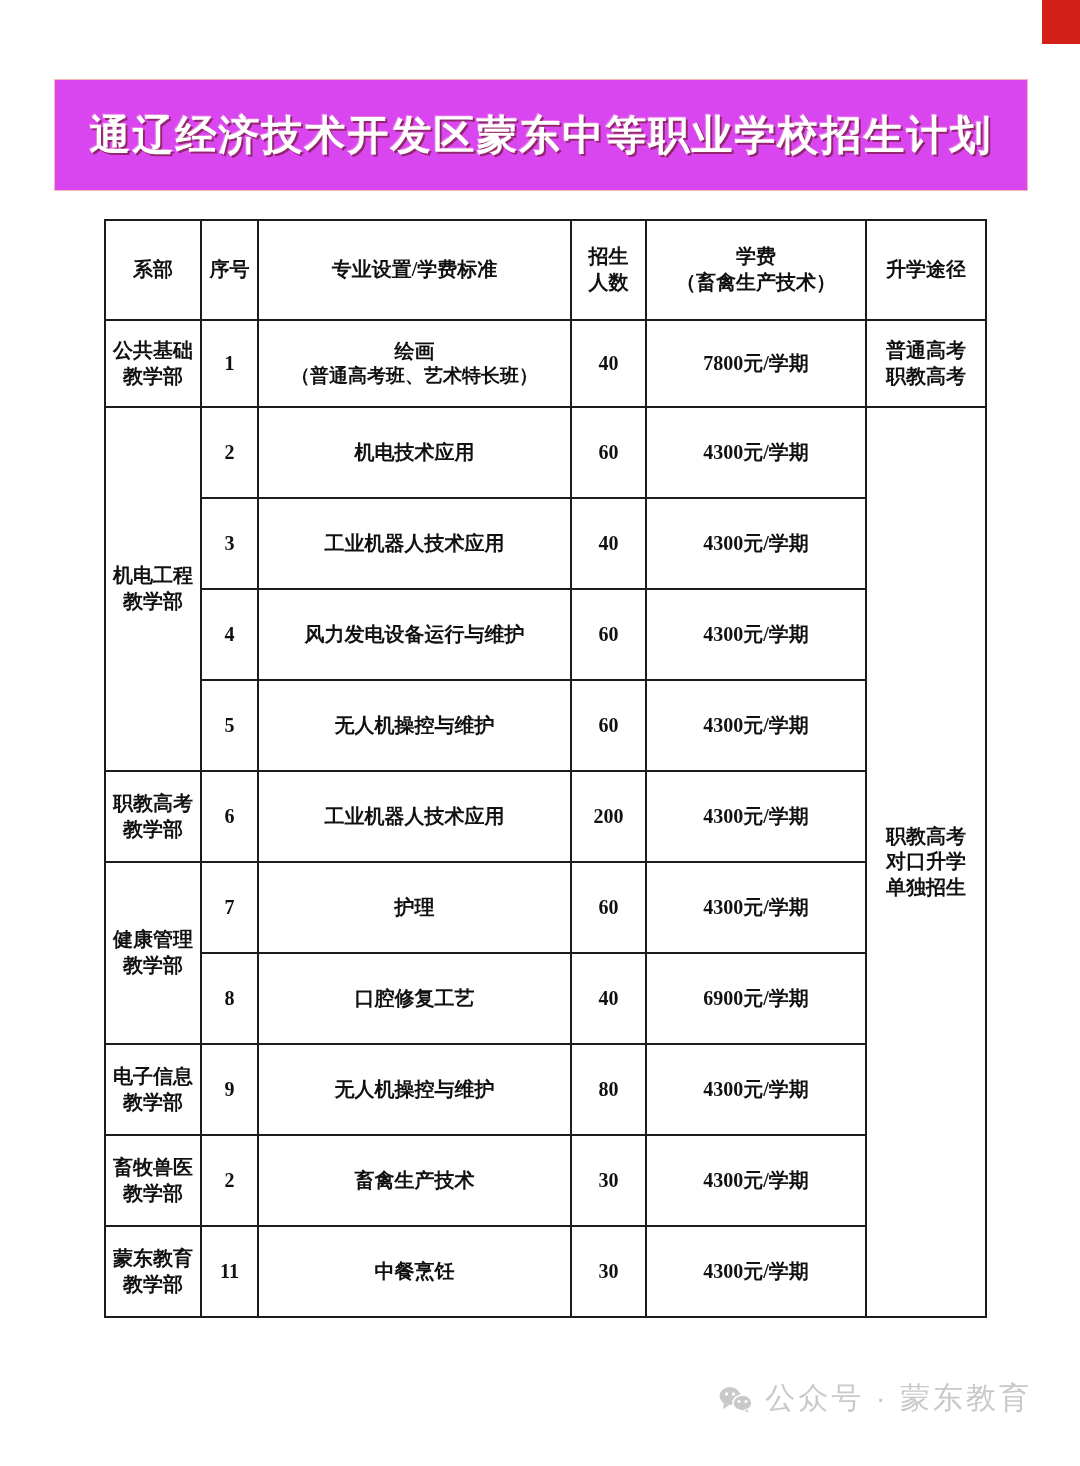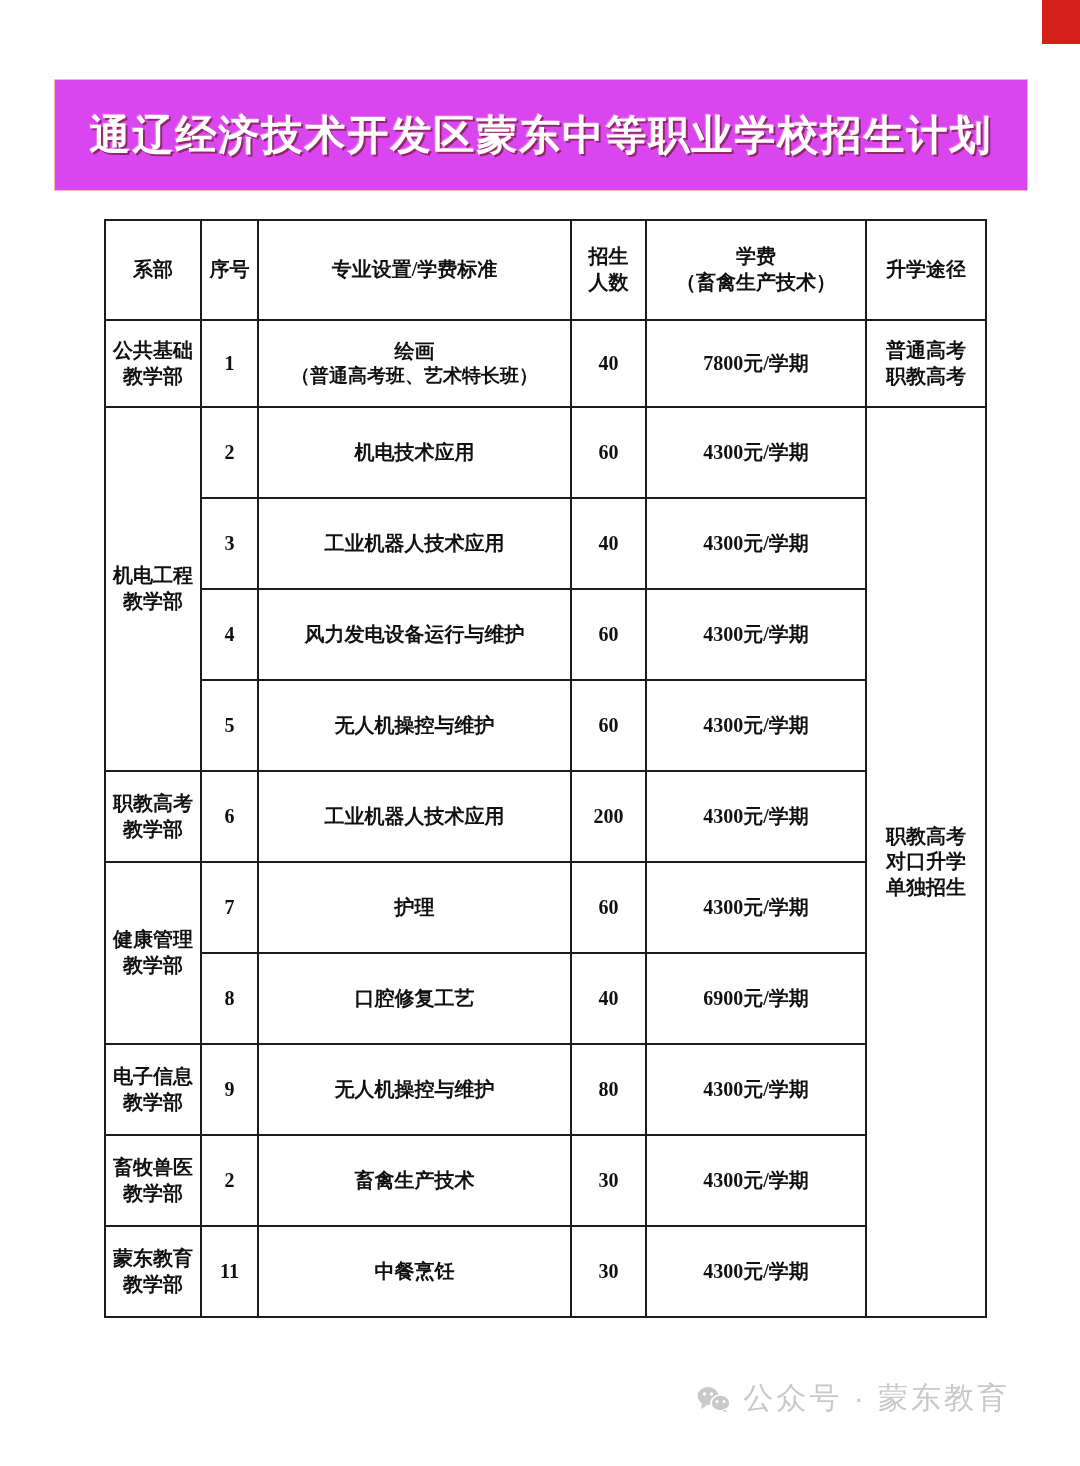--- a/index.html
+++ b/index.html
@@ -98,21 +98,21 @@
 
   
   .footer-mark {
     position: absolute;
     left: 0;
     top: 1378px;
     width: 1080px;
     display: flex;
     justify-content: flex-end;
     align-items: center;
-    padding-right: 70px;
+    padding-right: 48px;
   }
 
   .wechat-icon {
     width: 34px;
     height: 28px;
     margin-right: 12px;
     flex: 0 0 auto;
   }
 
   .footer-text {

